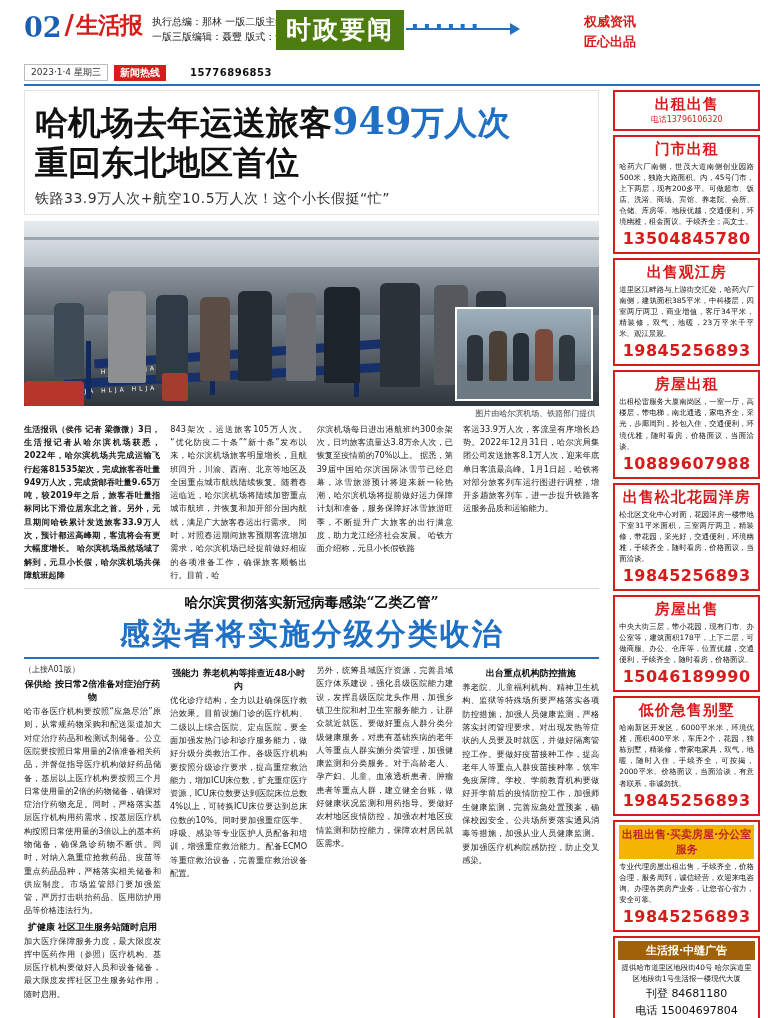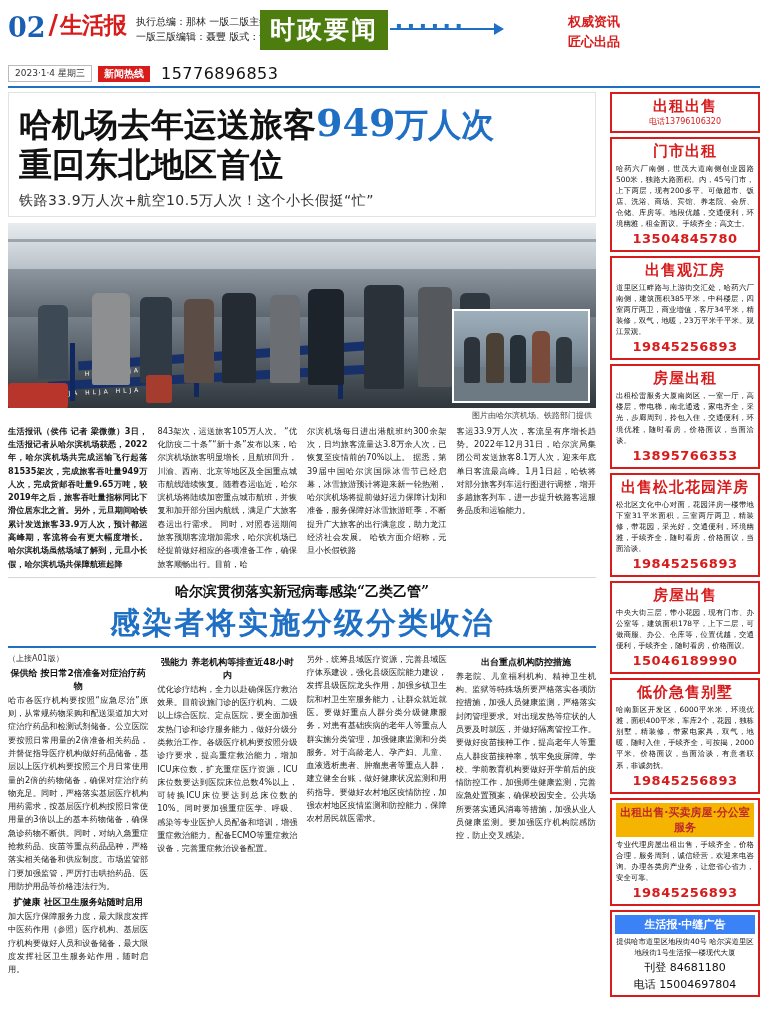--- a/index.html
+++ b/index.html
@@ -3,39 +3,39 @@
 <meta charset="utf-8">
 <style>
   html,body{margin:0;padding:0;}
   body{
     width:768px;height:1018px;
     background:#ffffff;
     font-family:"DejaVu Sans","Liberation Sans",sans-serif;
     overflow:hidden;
     position:relative;
   }
-  .page{position:relative;width:768px;height:852px;box-sizing:border-box;padding:10px 8px 6px 8px;}
+  .page{position:relative;width:768px;height:852px;box-sizing:border-box;padding:10px 8px 6px 24px;}
 
   
   .masthead{display:flex;align-items:flex-start;height:52px;position:relative;}
   .pagenum{font-family:"DejaVu Serif","Liberation Serif",serif;font-size:27px;color:#1a5fb4;font-weight:bold;line-height:1;padding-top:4px;}
   .slash{color:#d81b1b;font-size:26px;padding:0 2px 0 3px;font-weight:bold;}
   .papername{color:#d81b1b;font-size:23px;font-weight:bold;font-family:"DejaVu Serif","Liberation Serif",serif;letter-spacing:-1px;line-height:1;padding-top:3px;}
   .credits{font-size:10px;color:#222;line-height:1.5;padding:4px 0 0 10px;white-space:nowrap;}
   .bigtitle-wrap{position:absolute;left:252px;top:0px;display:flex;align-items:center;}
   .bigtitle{background:#4d7c0f;color:#fff;font-size:25px;font-weight:bold;padding:3px 10px 4px 10px;letter-spacing:2px;font-family:"DejaVu Serif","Liberation Serif",serif;}
   .arrowline{width:120px;height:30px;position:relative;margin-left:2px;}
   .arrowline .bar{position:absolute;left:0;top:13px;height:2px;width:108px;background:#1f6fc4;}
   .arrowline .tip{position:absolute;left:104px;top:8px;width:0;height:0;border-left:10px solid #1f6fc4;border-top:6px solid transparent;border-bottom:6px solid transparent;}
   .arrowline .dots{position:absolute;left:6px;top:6px;color:#1f6fc4;font-size:8px;letter-spacing:2px;}
   .slogan{position:absolute;left:560px;top:2px;color:#d81b1b;font-size:13px;font-weight:bold;line-height:1.55;text-align:left;}
   .datebar{display:flex;align-items:center;margin-top:2px;font-size:9px;color:#333;}
   .datebar .dt{border:1px solid #bbb;padding:1px 6px;}
   .hotline{background:#d81b1b;color:#fff;font-weight:bold;padding:1px 6px;margin-left:6px;font-size:10px;}
-  .hotnum{color:#111;font-size:16px;margin-left:11px;letter-spacing:0.5px;}
+  .hotnum{color:#111;font-size:10px;margin-left:24px;letter-spacing:0.5px;font-weight:bold;}
 
   .rule{height:2px;background:#1f6fc4;margin:3px 0 0 0;}
 
   
   .cols{display:flex;gap:14px;margin-top:4px;}
   .left{width:588px;}
   .right{width:150px;}
 
   
   .headblock{background:#fff;border:1px solid #e3e3e3;padding:8px 10px 6px 10px;}
@@ -71,22 +71,22 @@
   .sec2 .underline{height:2px;background:#1f6fc4;margin-top:2px;}
   .body4{display:flex;gap:9px;margin-top:5px;}
   .sub{font-weight:bold;font-size:9px;margin:3px 0 1px 0;color:#111;text-align:center;}
   .fromline{font-size:8px;color:#333;margin-bottom:2px;}
 
   
   .railbox{border:2px solid #d81b1b;margin-bottom:4px;padding:3px 4px 4px 4px;background:#fff;}
   .railtitle{color:#d81b1b;font-size:15px;font-weight:bold;text-align:center;letter-spacing:1px;font-family:"DejaVu Serif","Liberation Serif",serif;line-height:1.25;}
   .railsub{color:#d81b1b;font-size:8px;text-align:center;}
   .railtxt{font-size:7.4px;line-height:1.5;color:#111;text-align:justify;margin-top:2px;}
-  .railphone{color:#d81b1b;font-size:13px;font-weight:bold;text-align:center;letter-spacing:0.5px;margin-top:2px;}
-  .railgreen{background:#3b82f6;color:#fff;font-size:11px;font-weight:bold;text-align:center;padding:2px 0;}
+  .railphone{color:#d81b1b;font-size:16px;font-weight:bold;text-align:center;letter-spacing:0.5px;margin-top:2px;}
+  .railgreen{background:#a16207;color:#fff;font-size:11px;font-weight:bold;text-align:center;padding:2px 0;}
   .railyellow{background:#f4b400;color:#c0272d;}
   .railfoot{border:2px solid #d81b1b;padding:3px;text-align:center;}
   .railfoot .sm{font-size:7.4px;color:#111;line-height:1.5;margin-top:2px;}
   .railfoot .ph{color:#111;font-size:11px;font-weight:normal;margin-top:2px;}
 </style>
 </head>
 <body>
 
 <div class="page">
 
@@ -232,21 +232,21 @@
 
       <div class="railbox">
         <div class="railtitle">出售观江房</div>
         <div class="railtxt">道里区江畔路与上游街交汇处，哈药六厂南侧，建筑面积385平米，中科楼层，四室两厅两卫，商业增值，客厅34平米，精装修，双气，地暖，23万平米千平米。观江景观。</div>
         <div class="railphone">19845256893</div>
       </div>
 
       <div class="railbox">
         <div class="railtitle">房屋出租</div>
         <div class="railtxt">出租松雷服务大厦南岗区，一室一厅，高楼层，带电梯，南北通透，家电齐全，采光，步廊周到，拎包入住，交通便利，环境优雅，随时看房，价格面议，当面洽谈。</div>
-        <div class="railphone">13895766353</div>
+        <div class="railphone">10889607988</div>
       </div>
 
       <div class="railbox">
         <div class="railtitle">出售松北花园洋房</div>
         <div class="railtxt">松北区文化中心对面，花园洋房一楼带地下室31平米面积，三室两厅两卫，精装修，带花园，采光好，交通便利，环境幽雅，手续齐全，随时看房，价格面议，当面洽谈。</div>
         <div class="railphone">19845256893</div>
       </div>
 
       <div class="railbox">
         <div class="railtitle">房屋出售</div>

